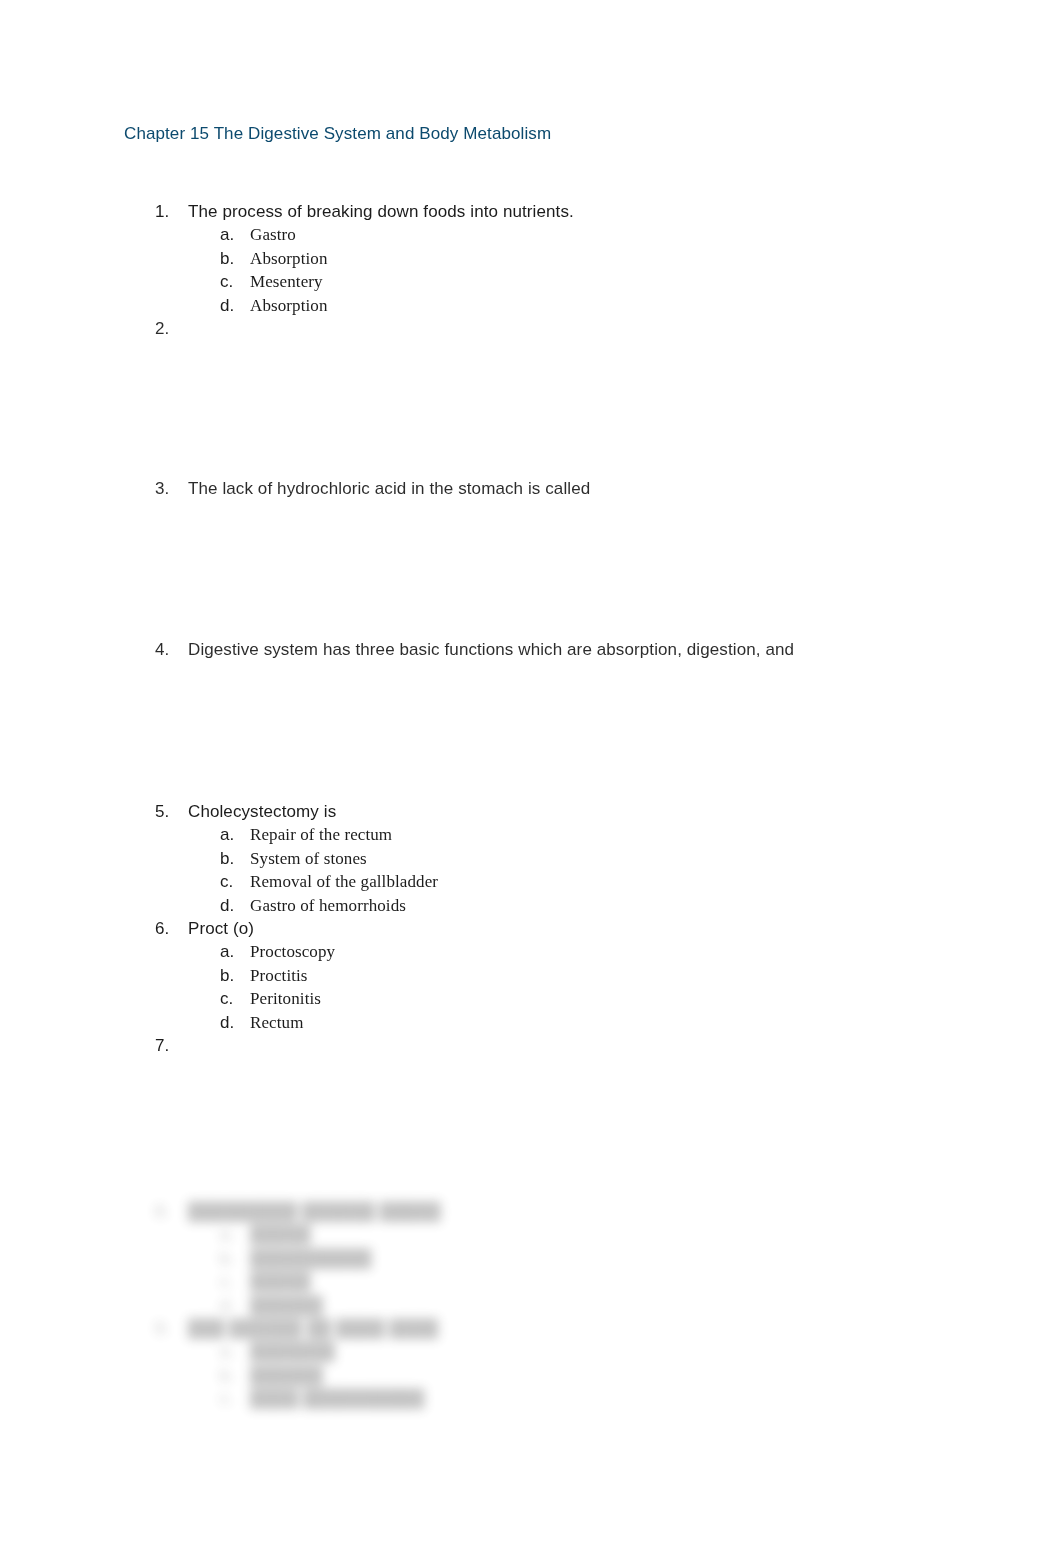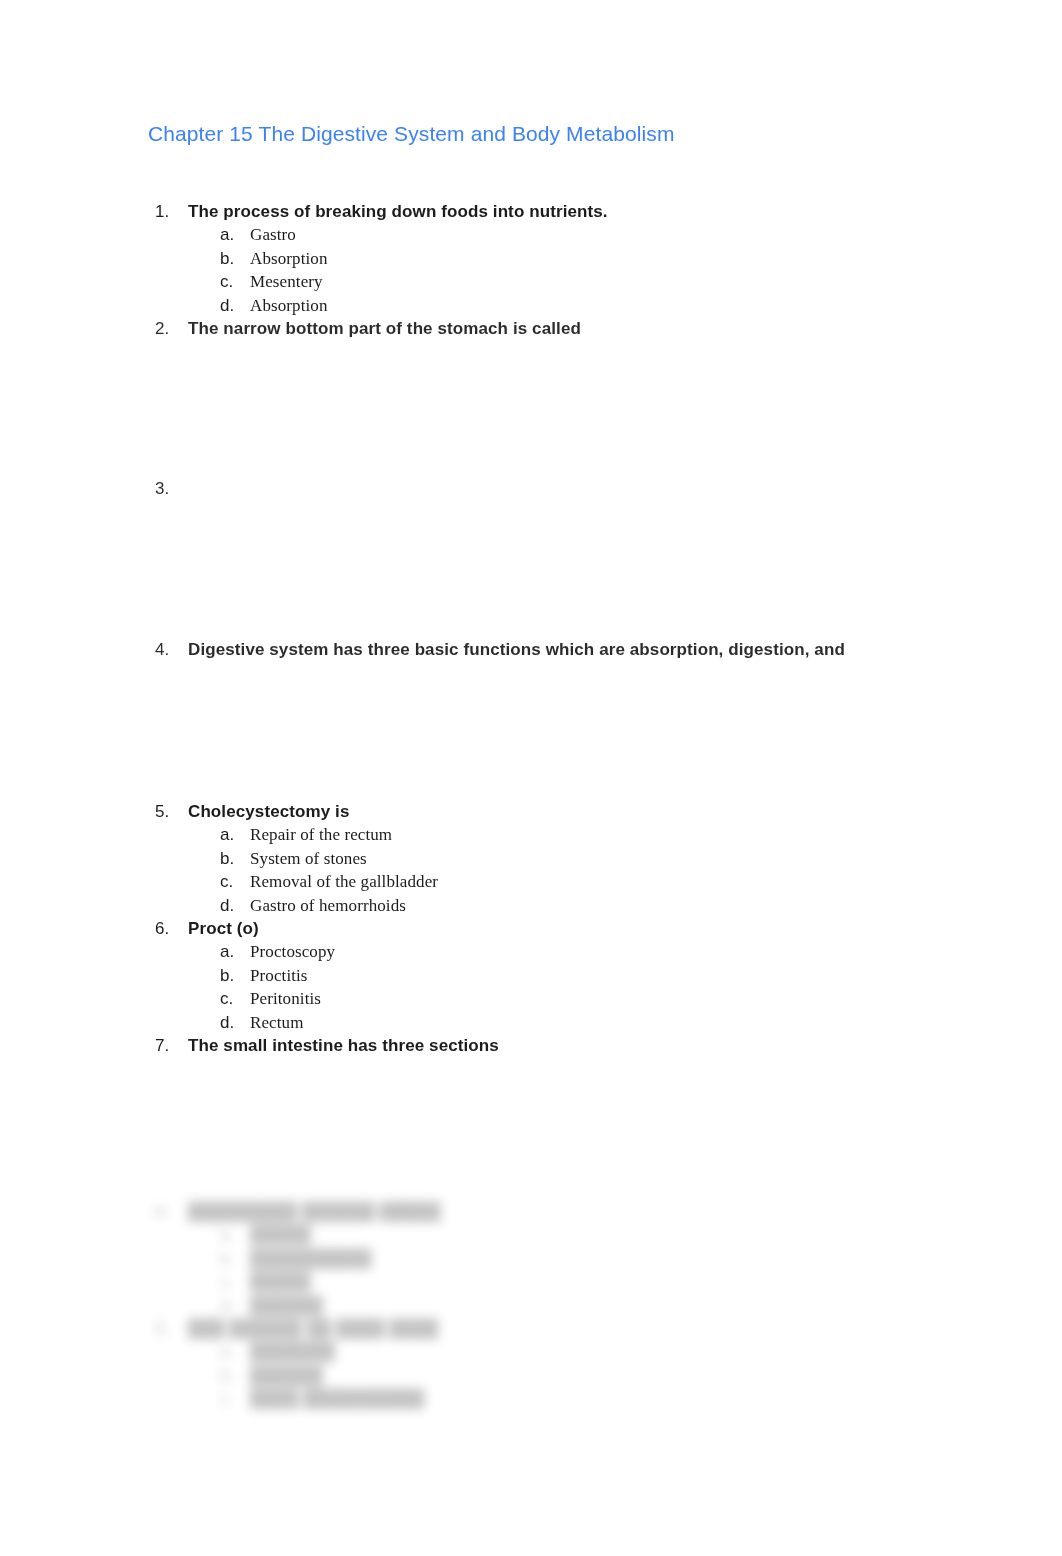--- a/index.html
+++ b/index.html
@@ -17,26 +17,25 @@
     font-family: "Liberation Sans", sans-serif;
     color: #1a1a1a;
     -webkit-font-smoothing: antialiased;
   }
 
   
   .doc-title {
     position: absolute;
     left: 124px;
     top: 122px;
-    font-size: 21px;
+    font-size: 17px;
     line-height: 23.4px;
     letter-spacing: 0.1px;
-    color: #3b82f6;
+    color: #0c4a6e;
     white-space: nowrap;
-    margin-left: 24px;
   }
 
   
   .q-block {
     position: absolute;
     left: 124px;
     width: 860px;
   }
 
   .q-line {
@@ -51,21 +50,20 @@
 
   .q-num {
     width: 33px;
     flex: 0 0 33px;
     margin-left: 31px;
     text-align: left;
   }
 
   .q-text {
     flex: 0 1 auto;
-    font-weight: bold;
   }
 
   
   .opt-line {
     display: flex;
     align-items: baseline;
     font-size: 17px;
     line-height: 23.4px;
     letter-spacing: 0.1px;
     color: #1c1c1c;
@@ -132,27 +130,27 @@
     <div class="opt-line">
       <span class="opt-letter">c.</span>
       <span class="opt-text">Mesentery</span>
     </div>
     <div class="opt-line">
       <span class="opt-letter">d.</span>
       <span class="opt-text">Absorption</span>
     </div>
     <div class="q-line smeared">
       <span class="q-num">2.</span>
-      <span class="q-text">The narrow bottom part of the stomach is called</span>
     </div>
   </div>
 
   <div class="q-block" style="top: 477px;">
     <div class="q-line smeared">
       <span class="q-num">3.</span>
+      <span class="q-text">The lack of hydrochloric acid in the stomach is called</span>
     </div>
   </div>
 
   <div class="q-block" style="top: 638px;">
     <div class="q-line smeared">
       <span class="q-num">4.</span>
       <span class="q-text">Digestive system has three basic functions which are absorption, digestion, and</span>
     </div>
   </div>
 
@@ -194,21 +192,20 @@
       <span class="opt-letter">c.</span>
       <span class="opt-text">Peritonitis</span>
     </div>
     <div class="opt-line">
       <span class="opt-letter">d.</span>
       <span class="opt-text">Rectum</span>
     </div>
 
     <div class="q-line">
       <span class="q-num">7.</span>
-      <span class="q-text">The small intestine has three sections</span>
     </div>
   </div>
 
   <div class="redacted-block" style="top: 1200px;">
     <div class="q-line">
       <span class="q-num">8.</span>
       <span class="q-text">█████████ ██████ █████</span>
     </div>
     <div class="opt-line">
       <span class="opt-letter">a.</span>

